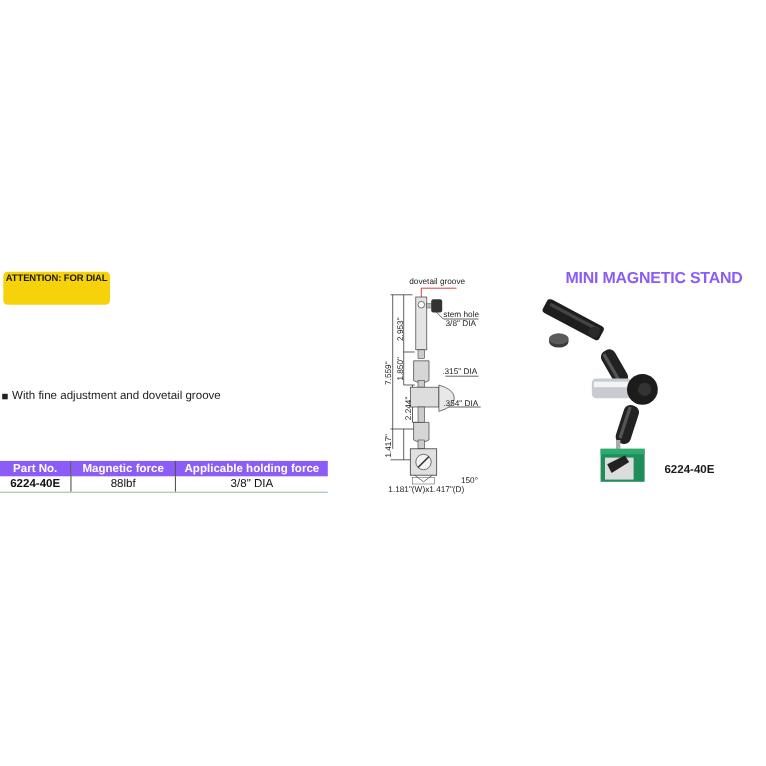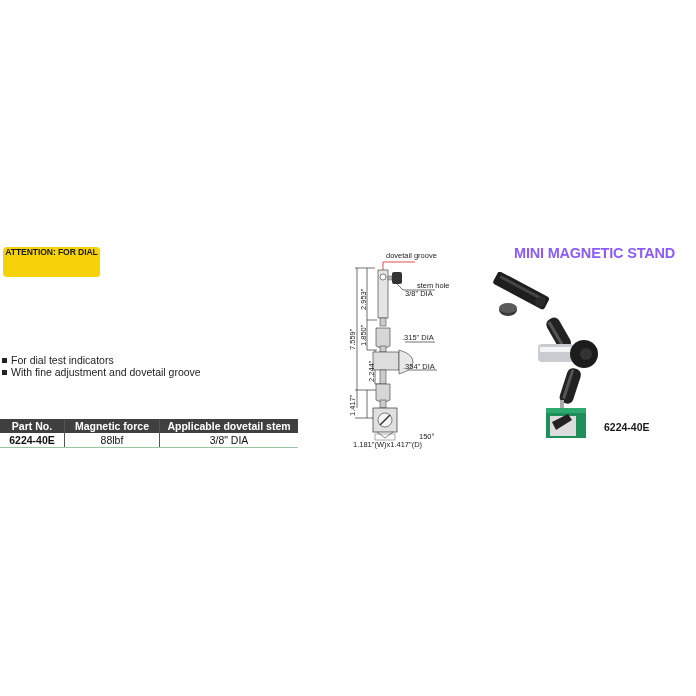--- a/index.html
+++ b/index.html
@@ -8,21 +8,21 @@
 
   .attention { left:3px; top:247px; width:97px; height:30px; background:#f5d20a; border-radius:4px;
     font-weight:bold; font-size:8.6px; line-height:11px; color:#1a1a1a; text-align:center;
     display:flex; flex-direction:row; justify-content:center; letter-spacing:-0.1px; }
 
   .features { left:2px; top:354px; font-size:10.5px; line-height:12px; color:#222; }
   .features .item { display:flex; align-items:center; }
   .features .bullet { width:5px; height:5px; background:#222; margin-right:4px; flex:0 0 5px; }
 
   table.spec { position:absolute; left:0; top:419px; border-collapse:collapse; font-size:10.5px; }
-  table.spec th { background:#404040; color:#fff; font-weight:bold; height:14px; padding:0 5px; text-align:center; white-space:nowrap; }
+  table.spec th { background:#8b5cf6; color:#fff; font-weight:bold; height:14px; padding:0 5px; text-align:center; white-space:nowrap; }
   table.spec td { height:14px; padding:0 5px; text-align:center; white-space:nowrap; color:#111; }
   table.spec th + th, table.spec td + td { border-left:1.5px solid #555; }
   table.spec tr.data td { border-bottom:1px solid #9cc49f; }
   .c1 { width:54px; } .c2 { width:84px; } .c3 { width:128px; }
   td.part { font-weight:bold; }
 
   .title { left:514px; top:245px; font-size:14.5px; font-weight:bold; color:#8b5cf6; letter-spacing:-0.2px; white-space:nowrap; }
   .model-label { left:604px; top:421px; font-size:10.5px; font-weight:bold; color:#1a1a1a; }
 
   .diagram { left:345px; top:250px; width:100px; height:205px; }
@@ -32,34 +32,30 @@
 </head>
 <body>
 
 <div class="abs attention">
   <span>ATTENTION: FOR DIAL</span>
 </div>
 
 <div class="abs features">
   <div class="item">
     <span class="bullet"></span>
-    <span>For dial test indicators</span>
-  </div>
-  <div class="item">
-    <span class="bullet"></span>
     <span>With fine adjustment and dovetail groove</span>
   </div>
 </div>
 
 <table class="spec">
   <tbody>
       <tr>
     <th class="c1">Part No.</th>
     <th class="c2">Magnetic force</th>
-    <th class="c3">Applicable dovetail stem</th>
+    <th class="c3">Applicable holding force</th>
   </tr>
   <tr class="data">
     <td class="part">6224-40E</td>
     <td>88lbf</td>
     <td>3/8" DIA</td>
   </tr>
 </tbody>
   </table>
 
 <div class="abs diagram">
@@ -100,22 +96,22 @@
     <rect x="35" y="120" width="6" height="14" fill="#ccc" stroke="#333" stroke-width="0.5"></rect>
     <path d="M31 134 L45 134 L45 150 Q38 154 31 150 Z" fill="#d6d6d6" stroke="#333" stroke-width="0.6"></path>
     <rect x="35" y="150" width="6" height="8" fill="#ccc" stroke="#333" stroke-width="0.5"></rect>
 
     <rect x="28" y="158" width="24" height="24" fill="#e0e0e0" stroke="#333" stroke-width="0.7"></rect>
     <circle cx="40" cy="170" r="7" fill="#f4f4f4" stroke="#333" stroke-width="0.6"></circle>
     <line x1="35" y1="175" x2="45" y2="165" stroke="#333" stroke-width="1.4"></line>
     <path d="M32 182 L40 188 L48 182" fill="none" stroke="#333" stroke-width="0.6"></path>
     <rect x="30" y="184" width="20" height="6" fill="none" stroke="#333" stroke-width="0.4"></rect>
   </svg>
-  <span class="dlabel" style="left:41px;top:2px;">dovetail groove</span>
-  <span class="dlabel" style="left:72px;top:32px;">stem hole</span>
+  <span class="dlabel" style="left:27px;top:2px;">dovetail groove</span>
+  <span class="dlabel" style="left:58px;top:32px;">stem hole</span>
   <span class="dlabel" style="left:60px;top:40px;">3/8" DIA</span>
   <span class="dlabel" style="left:57px;top:84px;">.315" DIA</span>
   <span class="dlabel" style="left:58px;top:113px;">.354" DIA</span>
   <span class="dlabel" style="left:34px;top:183px;margin-left:40px;">150°</span>
   <span class="dlabel" style="left:8px;top:191px;">1.181"(W)x1.417"(D)</span>
   <span class="vlabel" style="left:3px;top:100px;">7.559"</span>
   <span class="vlabel" style="left:14px;top:60px;">2.953"</span>
   <span class="vlabel" style="left:14px;top:96px;">1.850"</span>
   <span class="vlabel" style="left:22px;top:132px;">2.244"</span>
   <span class="vlabel" style="left:3px;top:166px;">1.417"</span>

